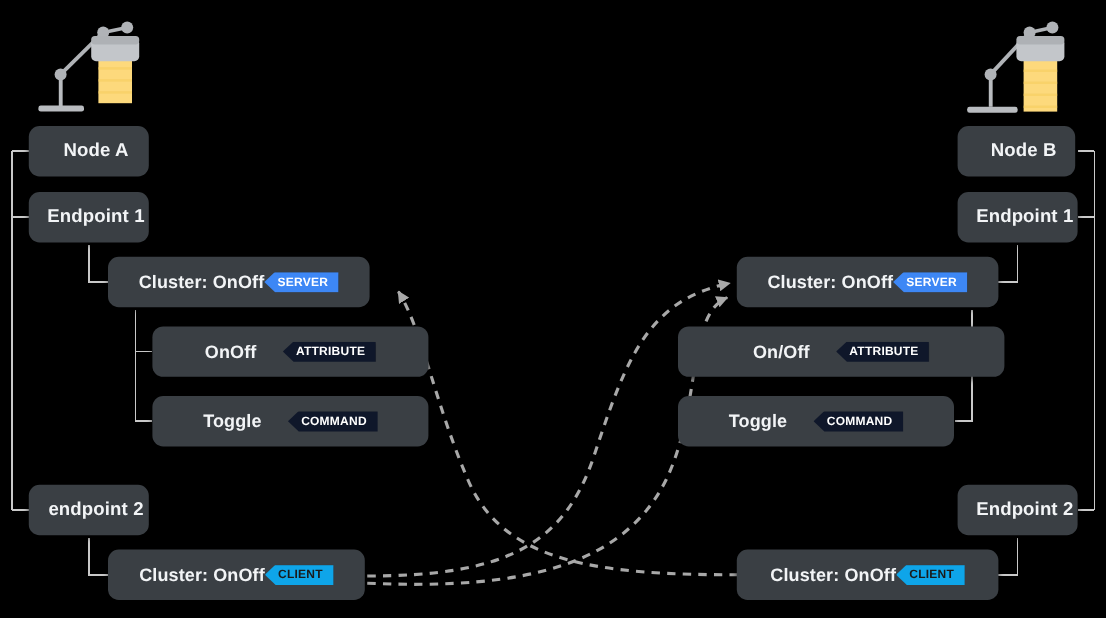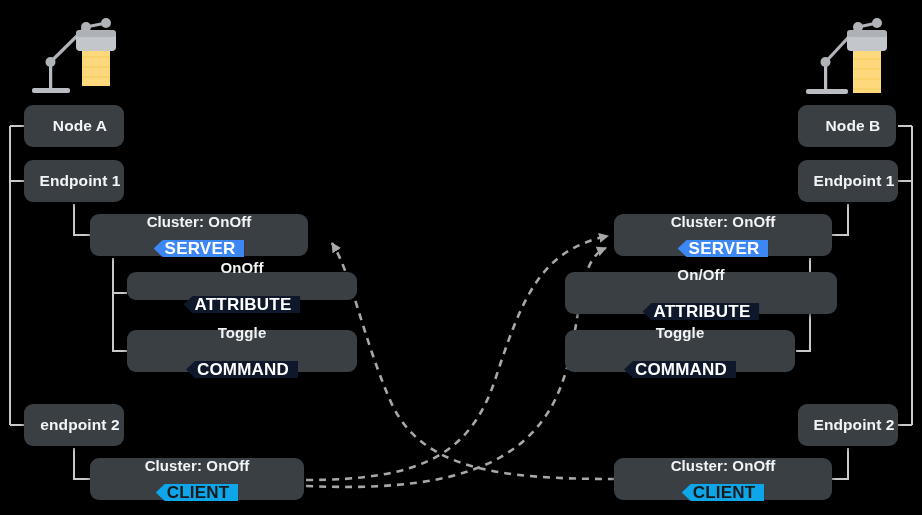--- a/index.html
+++ b/index.html
@@ -40,33 +40,31 @@
     font-size: 15.5px;
     font-weight: bold;
     letter-spacing: 0.1px;
   }
   .node-box.center { justify-content: center; }
   .node-box .row-inner {
     display: flex;
     align-items: center;
     width: 100%;
     justify-content: center;
-    gap: 10px;
     padding: 0 14px;
     box-sizing: border-box;
-    flex-direction: column;
   }
   .lbl { white-space: nowrap; }
   .spacer { flex: 0 0 auto; }
 
   
   .badge {
     display: inline-block;
     position: relative;
-    font-size: 17px;
+    font-size: 10px;
     font-weight: bold;
     letter-spacing: 0.2px;
     color: #ffffff;
     padding: 2px 9px 2px 11px;
     line-height: 13px;
     white-space: nowrap;
     clip-path: polygon(9px 0, 100% 0, 100% 100%, 9px 100%, 0 50%);
     filter: drop-shadow(0 1px 1px rgba(0,0,0,0.6));
   }
   .badge.server    { background: #3d87f5; color:#ffffff; }
@@ -178,21 +176,21 @@
     <span class="lbl sz-node">Endpoint 1</span>
   </div>
 
   <div class="node-box" style="left:90px; top:214px; width:218px; height:42px;">
     <div class="row-inner">
       <span class="lbl sz-leaf">Cluster: OnOff</span>
       <span class="badge server">SERVER</span>
     </div>
   </div>
 
-  <div class="node-box" style="left:127px; top:272px; width:230px; height:28px;">
+  <div class="node-box" style="left:127px; top:272px; width:230px; height:42px;">
     <div class="row-inner">
       <span class="lbl sz-leaf">OnOff</span>
       <span class="spacer" style="width:22px;"></span>
       <span class="badge attribute">ATTRIBUTE</span>
     </div>
   </div>
 
   <div class="node-box" style="left:127px; top:330px; width:230px; height:42px;">
     <div class="row-inner">
       <span class="lbl sz-leaf">Toggle</span>

